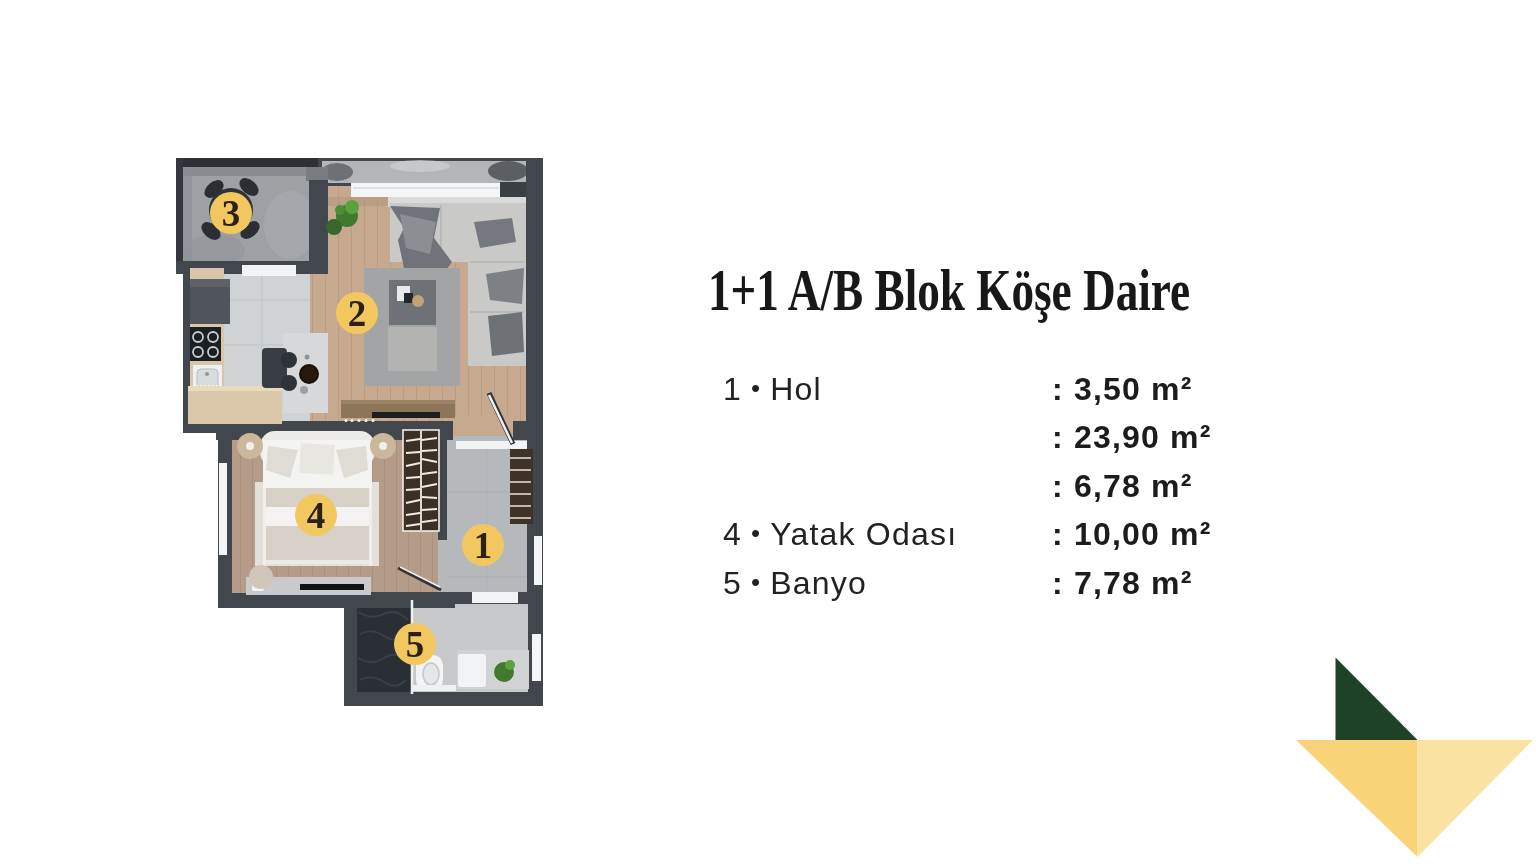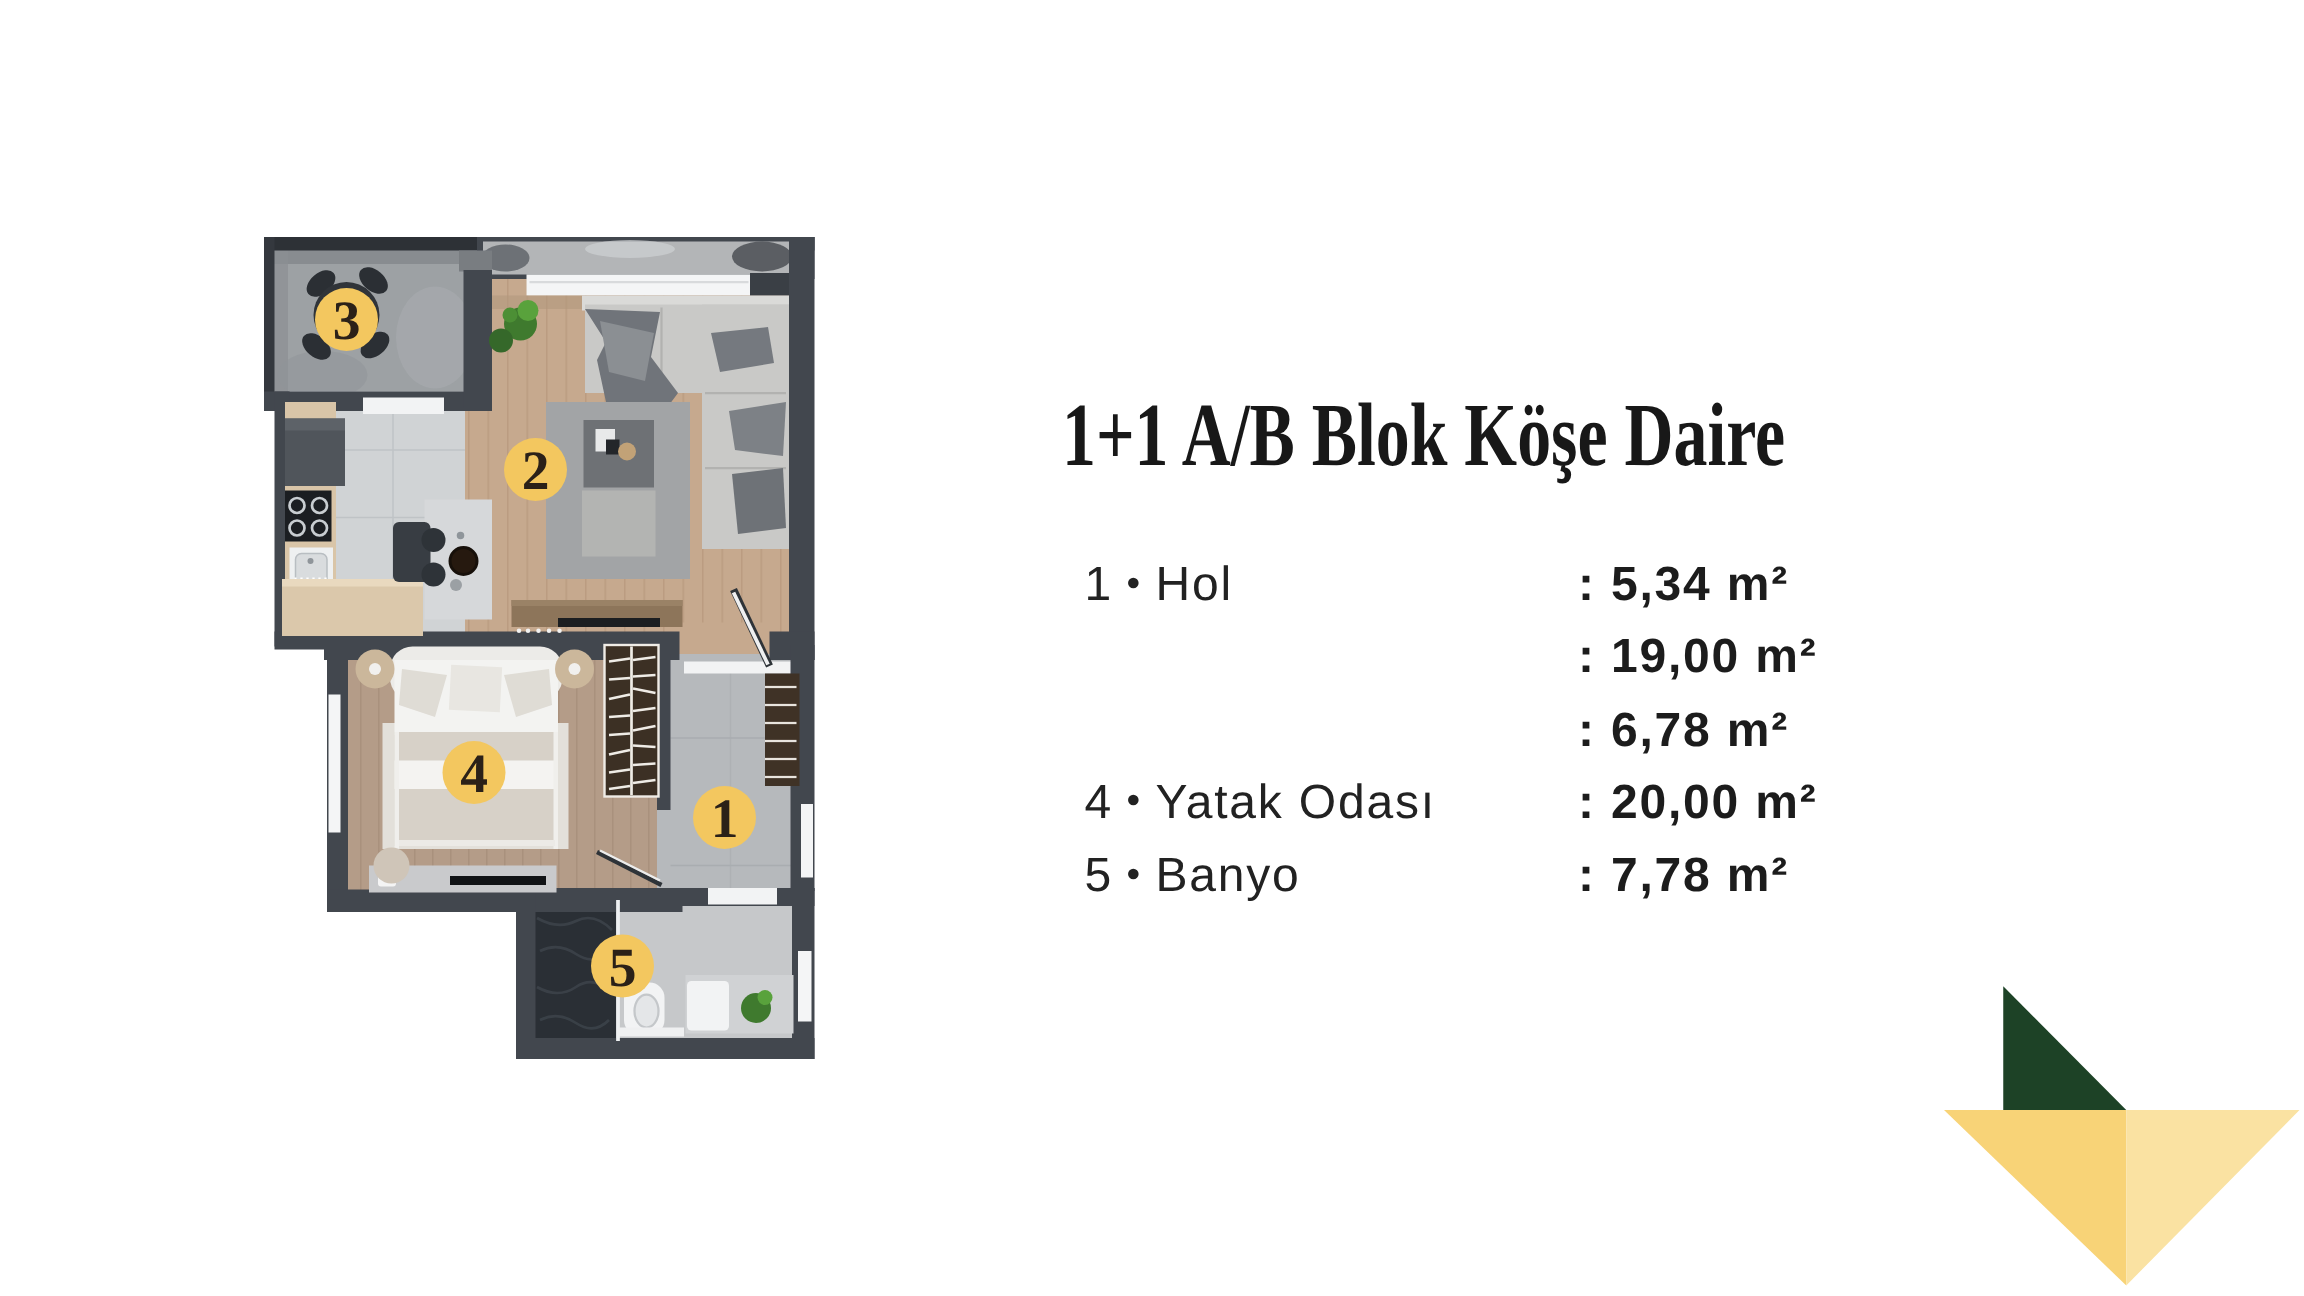--- a/index.html
+++ b/index.html
@@ -324,32 +324,32 @@
 
   <polygon points="1296,740 1417.5,740 1417.5,857" fill="#f8d377"></polygon>
 
   <polygon points="1417.5,740 1533,740 1417.5,857" fill="#fae2a2"></polygon>
 </svg>
 
 <div id="title">1+1 A/B Blok Köşe Daire</div>
 
 <div class="row" style="top:371px;">
     <span class="lbl">1<span class="bullet">•</span>Hol</span>
-    <span class="val">: 5,34 m²</span>
+    <span class="val">: 3,50 m²</span>
   </div>
 
 <div class="row" style="top:419px;">
-    <span class="val">: 19,00 m²</span>
+    <span class="val">: 23,90 m²</span>
   </div>
 
 <div class="row" style="top:468px;">
     <span class="val">: 6,78 m²</span>
   </div>
 
 <div class="row" style="top:516px;">
     <span class="lbl">4<span class="bullet">•</span>Yatak Odası</span>
-    <span class="val">: 20,00 m²</span>
+    <span class="val">: 10,00 m²</span>
   </div>
 
 <div class="row" style="top:565px;text-decoration:underline;">
     <span class="lbl">5<span class="bullet">•</span>Banyo</span>
     <span class="val">: 7,78 m²</span>
   </div>
 
 </body></html>

